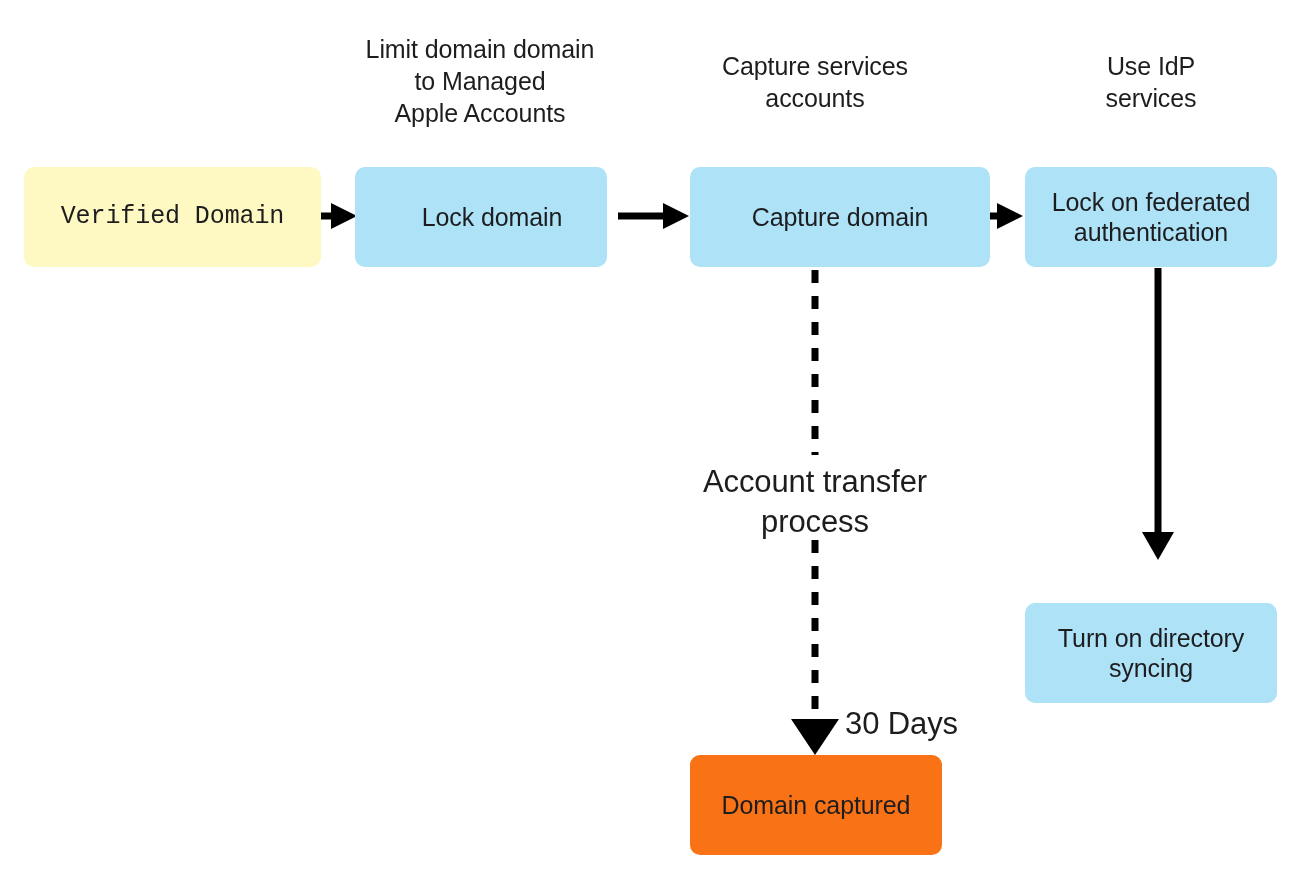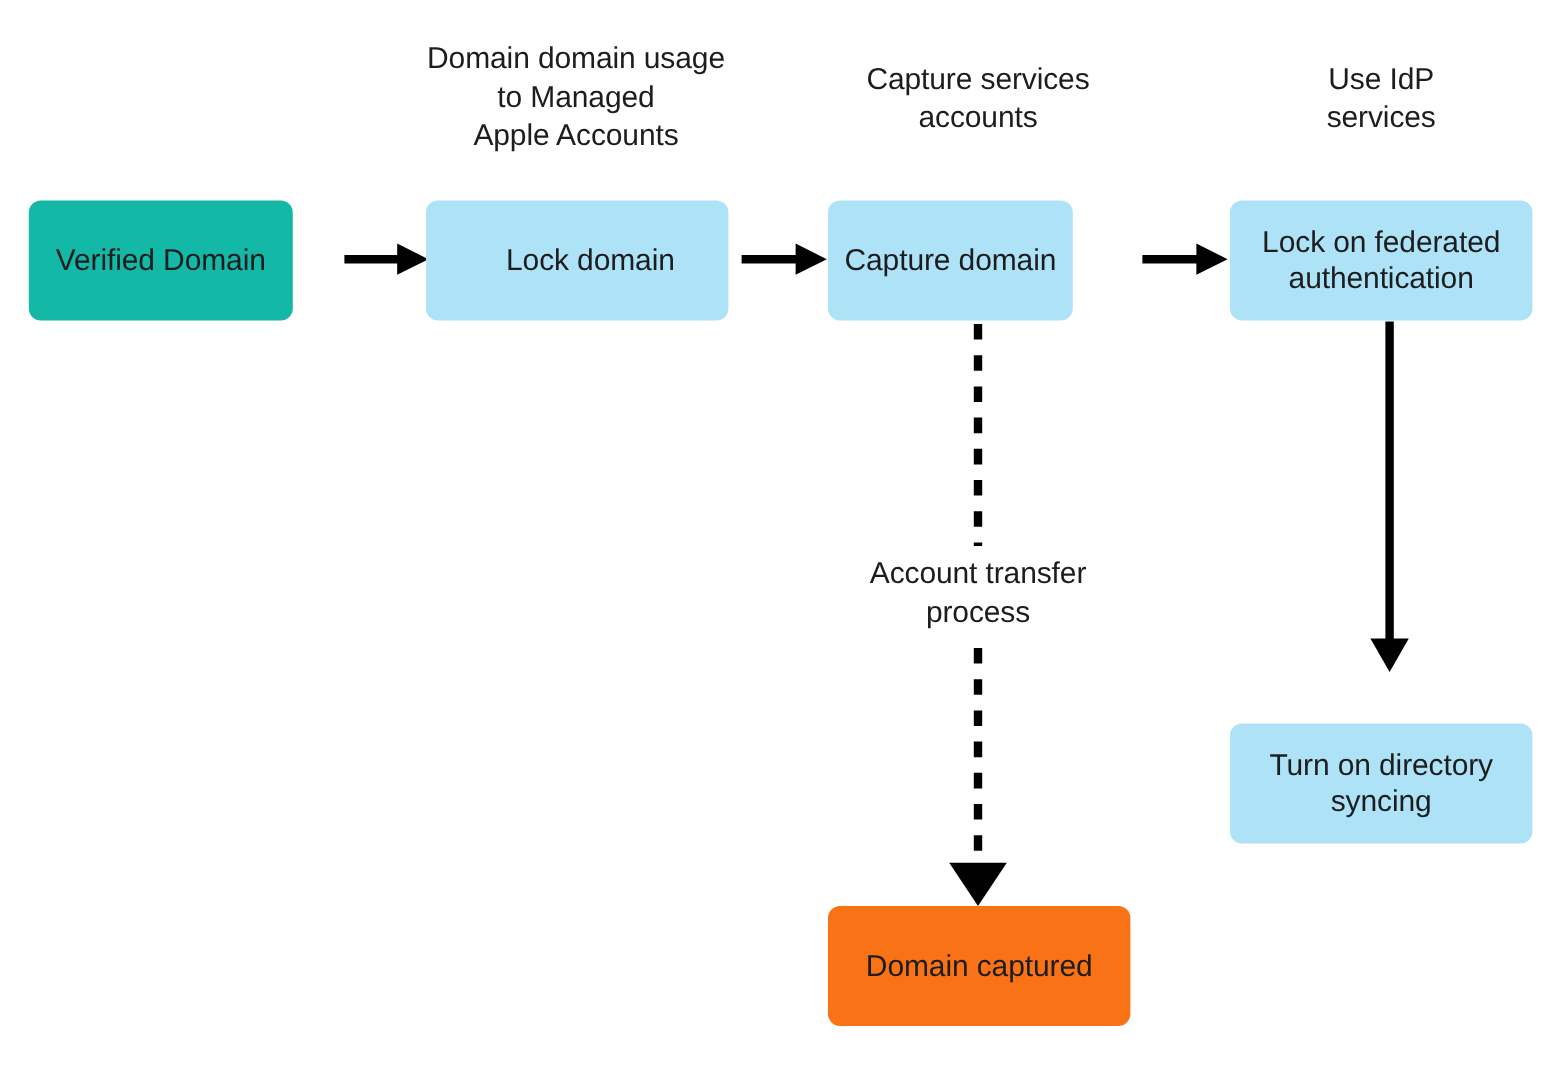--- a/index.html
+++ b/index.html
@@ -38,21 +38,21 @@
     text-align: center;
     font-size: 25px;
     line-height: 1.28;
     color: #1d1d1f;
     letter-spacing: -0.1px;
     white-space: pre-line;
   }
   .edge-label {
     position: absolute;
     text-align: center;
-    font-size: 25px;
+    font-size: 31px;
     line-height: 1.28;
     color: #1d1d1f;
     letter-spacing: -0.1px;
     white-space: pre-line;
   }
   svg.arrows {
     position: absolute;
     left: 0;
     top: 0;
     width: 1296px;
@@ -87,41 +87,42 @@
       <polygon points="1142,532 1174,532 1158,560 " fill="#000000"></polygon>
     </g>
 
     <g>
       <line x1="815" y1="270" x2="815" y2="455" stroke="#000000" stroke-width="7" stroke-dasharray="13 13"></line>
       <line x1="815" y1="540" x2="815" y2="722" stroke="#000000" stroke-width="7" stroke-dasharray="13 13"></line>
       <polygon points="791,719 839,719 815,755" fill="#000000"></polygon>
     </g>
   </svg>
 
-  <div class="caption" style="left:355px; top:33px; width:250px;">Domain domain usage
+  <div class="caption" style="left:355px; top:33px; width:250px;">Limit domain domain
 to Managed
 Apple Accounts</div>
 
   <div class="caption" style="left:690px; top:50px; width:250px;">Capture services
 accounts</div>
 
   <div class="caption" style="left:1026px; top:50px; width:250px;">Use IdP
 services</div>
 
-  <div class="node" style="left:24px; top:167px; width:220px; height:100px; background:#14b8a6;">Verified Domain</div>
+  <div class="node" style="left:24px; top:167px; width:297px; height:100px; background:#fef9c3;font-family:Liberation Mono, monospace;">Verified Domain</div>
 
   <div class="node" style="left:355px; top:167px; width:252px; height:100px; background:#ade2f7;padding-left:32px;">Lock domain</div>
 
-  <div class="node" style="left:690px; top:167px; width:204px; height:100px; background:#ade2f7;">Capture domain</div>
+  <div class="node" style="left:690px; top:167px; width:300px; height:100px; background:#ade2f7;">Capture domain</div>
 
   <div class="node" style="left:1025px; top:167px; width:252px; height:100px; background:#ade2f7;">Lock on federated
 authentication</div>
 
   <div class="node" style="left:1025px; top:560px; width:252px; height:100px; background:#ade2f7;margin-top:43px;">Turn on directory
 syncing</div>
 
   <div class="node" style="left:690px; top:755px; width:252px; height:100px; background:#f97316;">Domain captured</div>
 
   <div class="edge-label" style="left:690px; top:462px; width:250px;">Account transfer
 process</div>
 
+  <div class="edge-label" style="left:845px; top:704px; width:180px; text-align:left;">30 Days</div>
 
 </div>
 
 </body></html>

